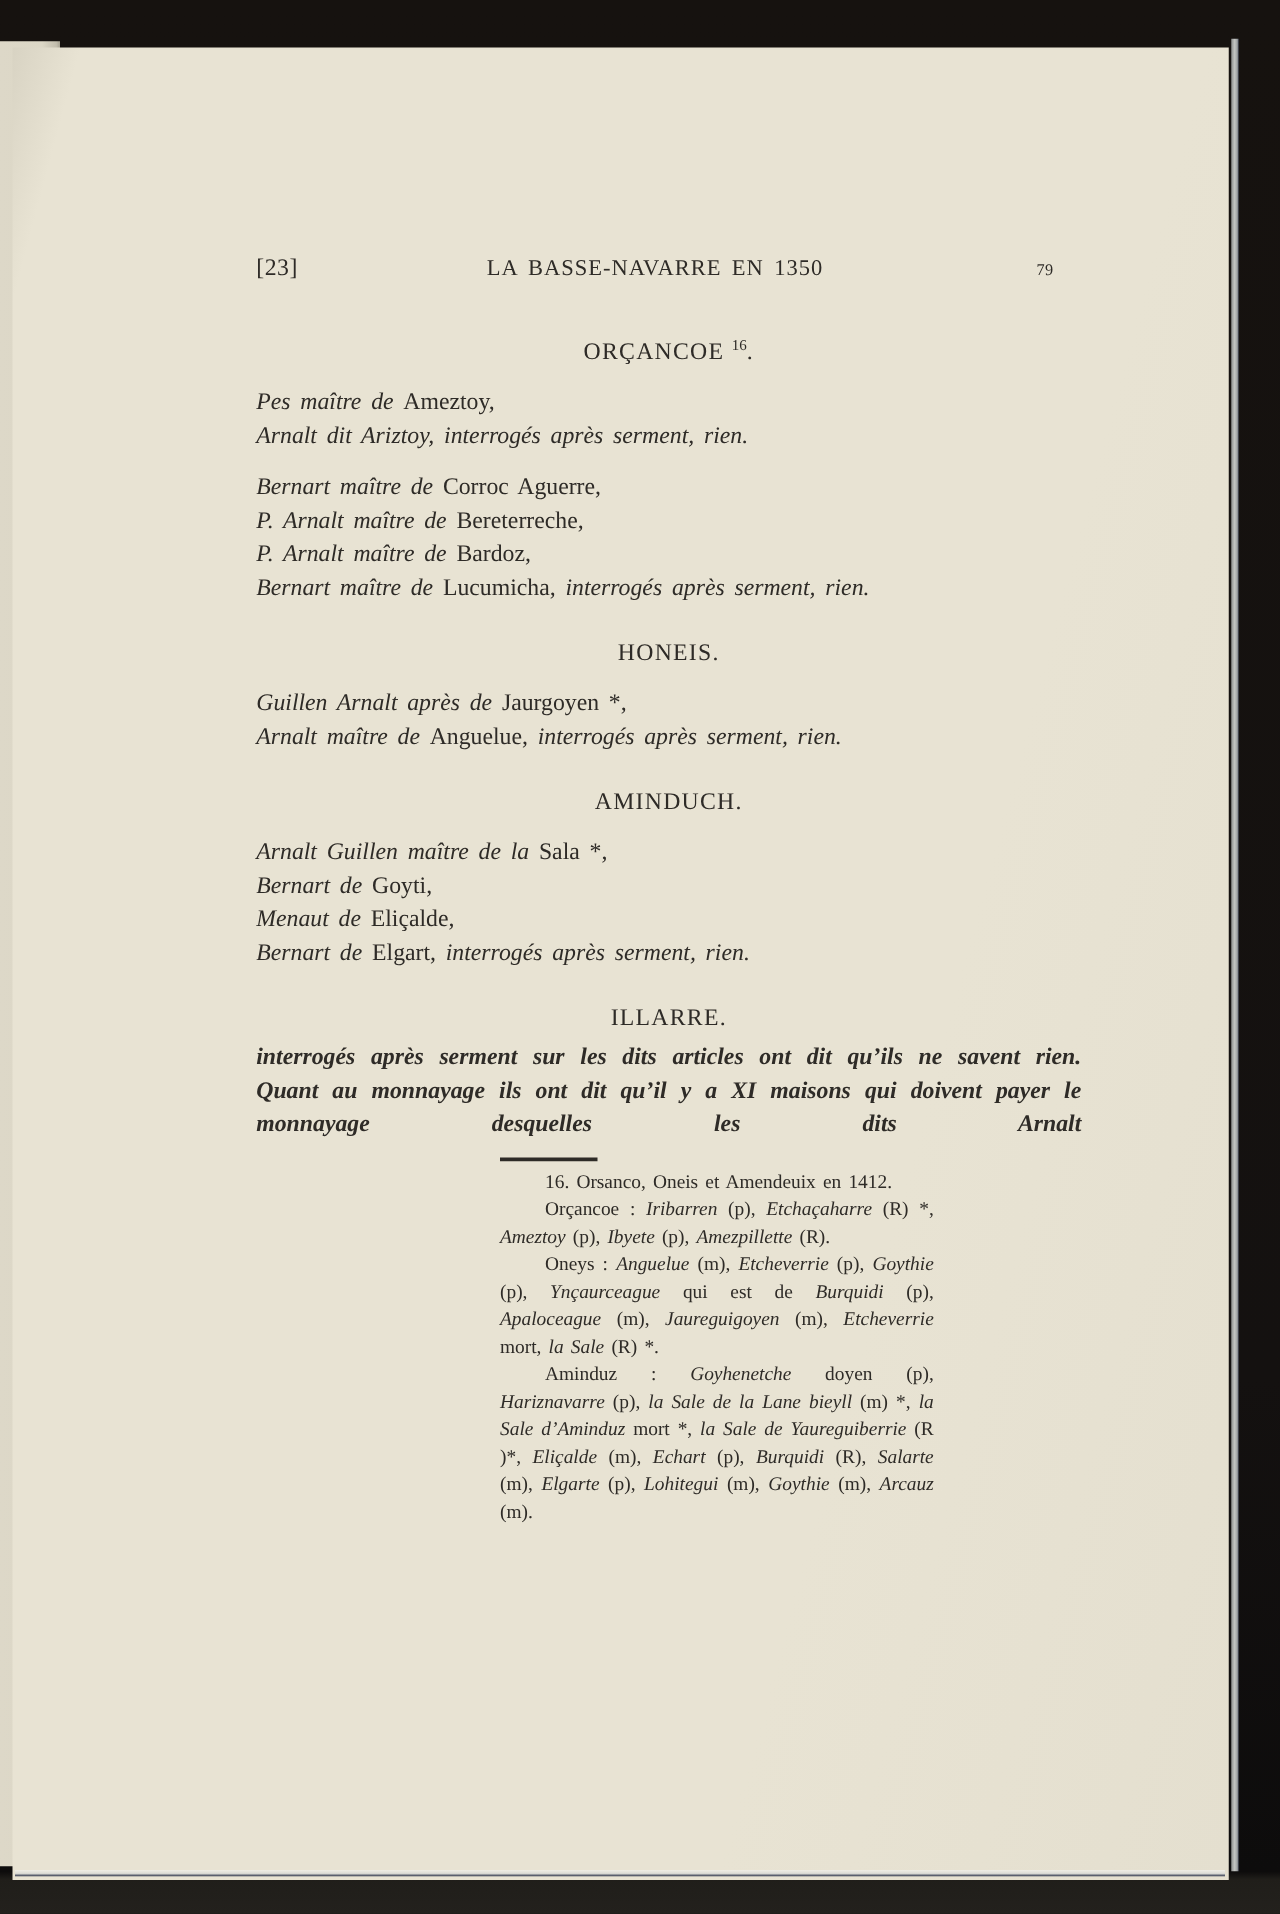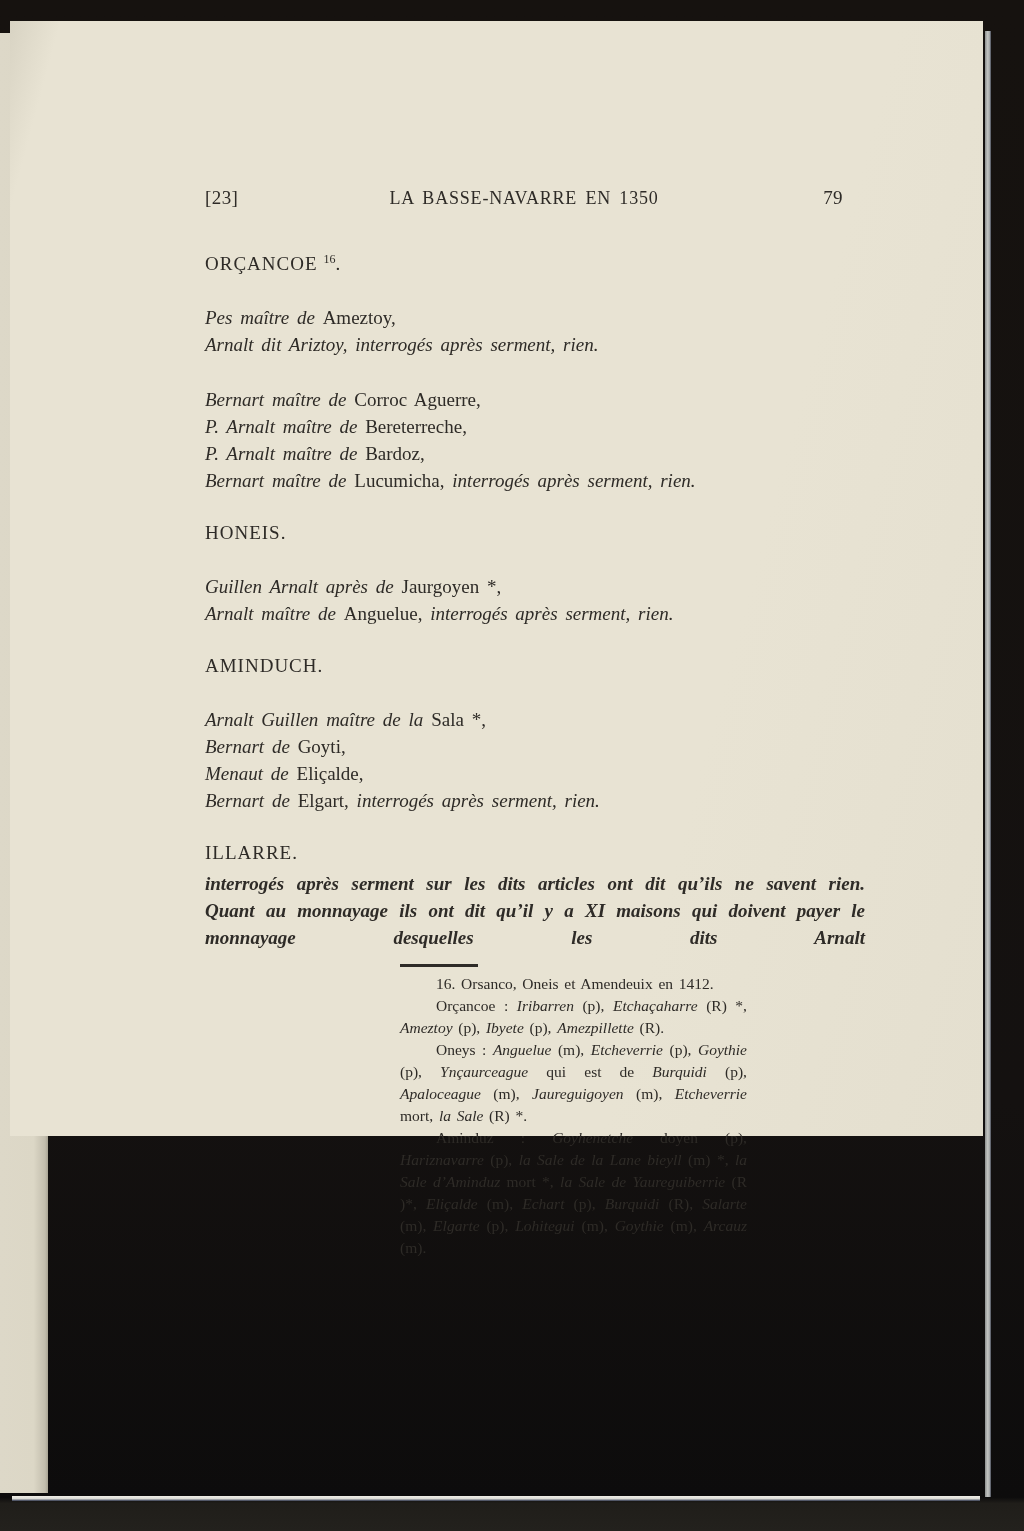--- a/index.html
+++ b/index.html
@@ -13,21 +13,21 @@
     position: absolute; inset: 0;
     background: linear-gradient(180deg, #16120f 0%, #141110 72%, #0d0c0c 97.8%, #201e1a 98.2%, #23211d 100%);
   }
   
   .facing-page {
     position: absolute; left: 0; top: 33px; width: 48px; height: 1460px;
     background: linear-gradient(to right, var(--facing-bg, #ddd8c8) 0%, #dcd7c6 70%, #c2bdad 94%, #a8a393 100%);
   }
   
   .page {
-    position: absolute; left: 10px; top: 21px; width: 973px; height: 1115px;
+    position: absolute; left: 10px; top: 38px; width: 973px; height: 1466px;
     background:
       linear-gradient(105deg, #d8d3c3 0%, var(--page-bg, #e8e3d3) 4%, var(--page-bg, #e8e3d3) 70%, #e4dfcf 100%);
     color: var(--ink, #2e2b27);
   }
   
   .page-edge-right {
     position: absolute; right: 33px; top: 31px; width: 6px; height: 1466px;
     background: linear-gradient(to right, #8d8f8e 0%, #c3c5c2 45%, #9fa2a3 80%, #3c4150 100%);
   }
   .page-edge-bottom {
@@ -35,30 +35,30 @@
     background: linear-gradient(to bottom, #f0eee6 0%, #dcdcd6 55%, #2a3148 100%);
   }
   .content { padding: 166px 118px 0 195px; }
 
   .running-header {
     display: flex; align-items: baseline; height: 24px;
     font-size: 18px; letter-spacing: 0.4px;
   }
   .running-header .folio { width: 120px; font-size: 19px; }
   .running-header .title { flex: 1; text-align: center; letter-spacing: 0.8px; word-spacing: 3px; }
-  .running-header .pageno { width: 120px; text-align: right; padding-right: 22px; font-size: 19px; font-family: Liberation Serif, serif; }
+  .running-header .pageno { width: 120px; text-align: right; padding-right: 22px; font-size: 13px; font-family: Liberation Serif, serif; }
 
   .heading {
-    margin-top: 27px; 
+    margin-top: 27px; text-align: center;
     font-size: 19px; line-height: 24px; letter-spacing: 1px; word-spacing: 2px;
   }
   #sections section:first-child .heading { margin-top: 36px; }
   .heading sup { font-size: 12px; margin-left: 6px; letter-spacing: 0; }
 
-  .lines { margin-top: 28px; }
+  .lines { margin-top: 14px; }
   .line { font-size: 19px; line-height: 27px; word-spacing: 0.16em; white-space: nowrap; }
   .para {
     margin-top: 5px; font-size: 19px; line-height: 27px;
     text-align: justify; text-align-last: justify; word-spacing: 0.16em; font-weight: bold;
   }
   .it { font-style: italic; }
   .ro { font-style: normal; }
 
   .footnote-rule {
     margin: 13px 0 0 195px; width: 78px; height: 3px;

